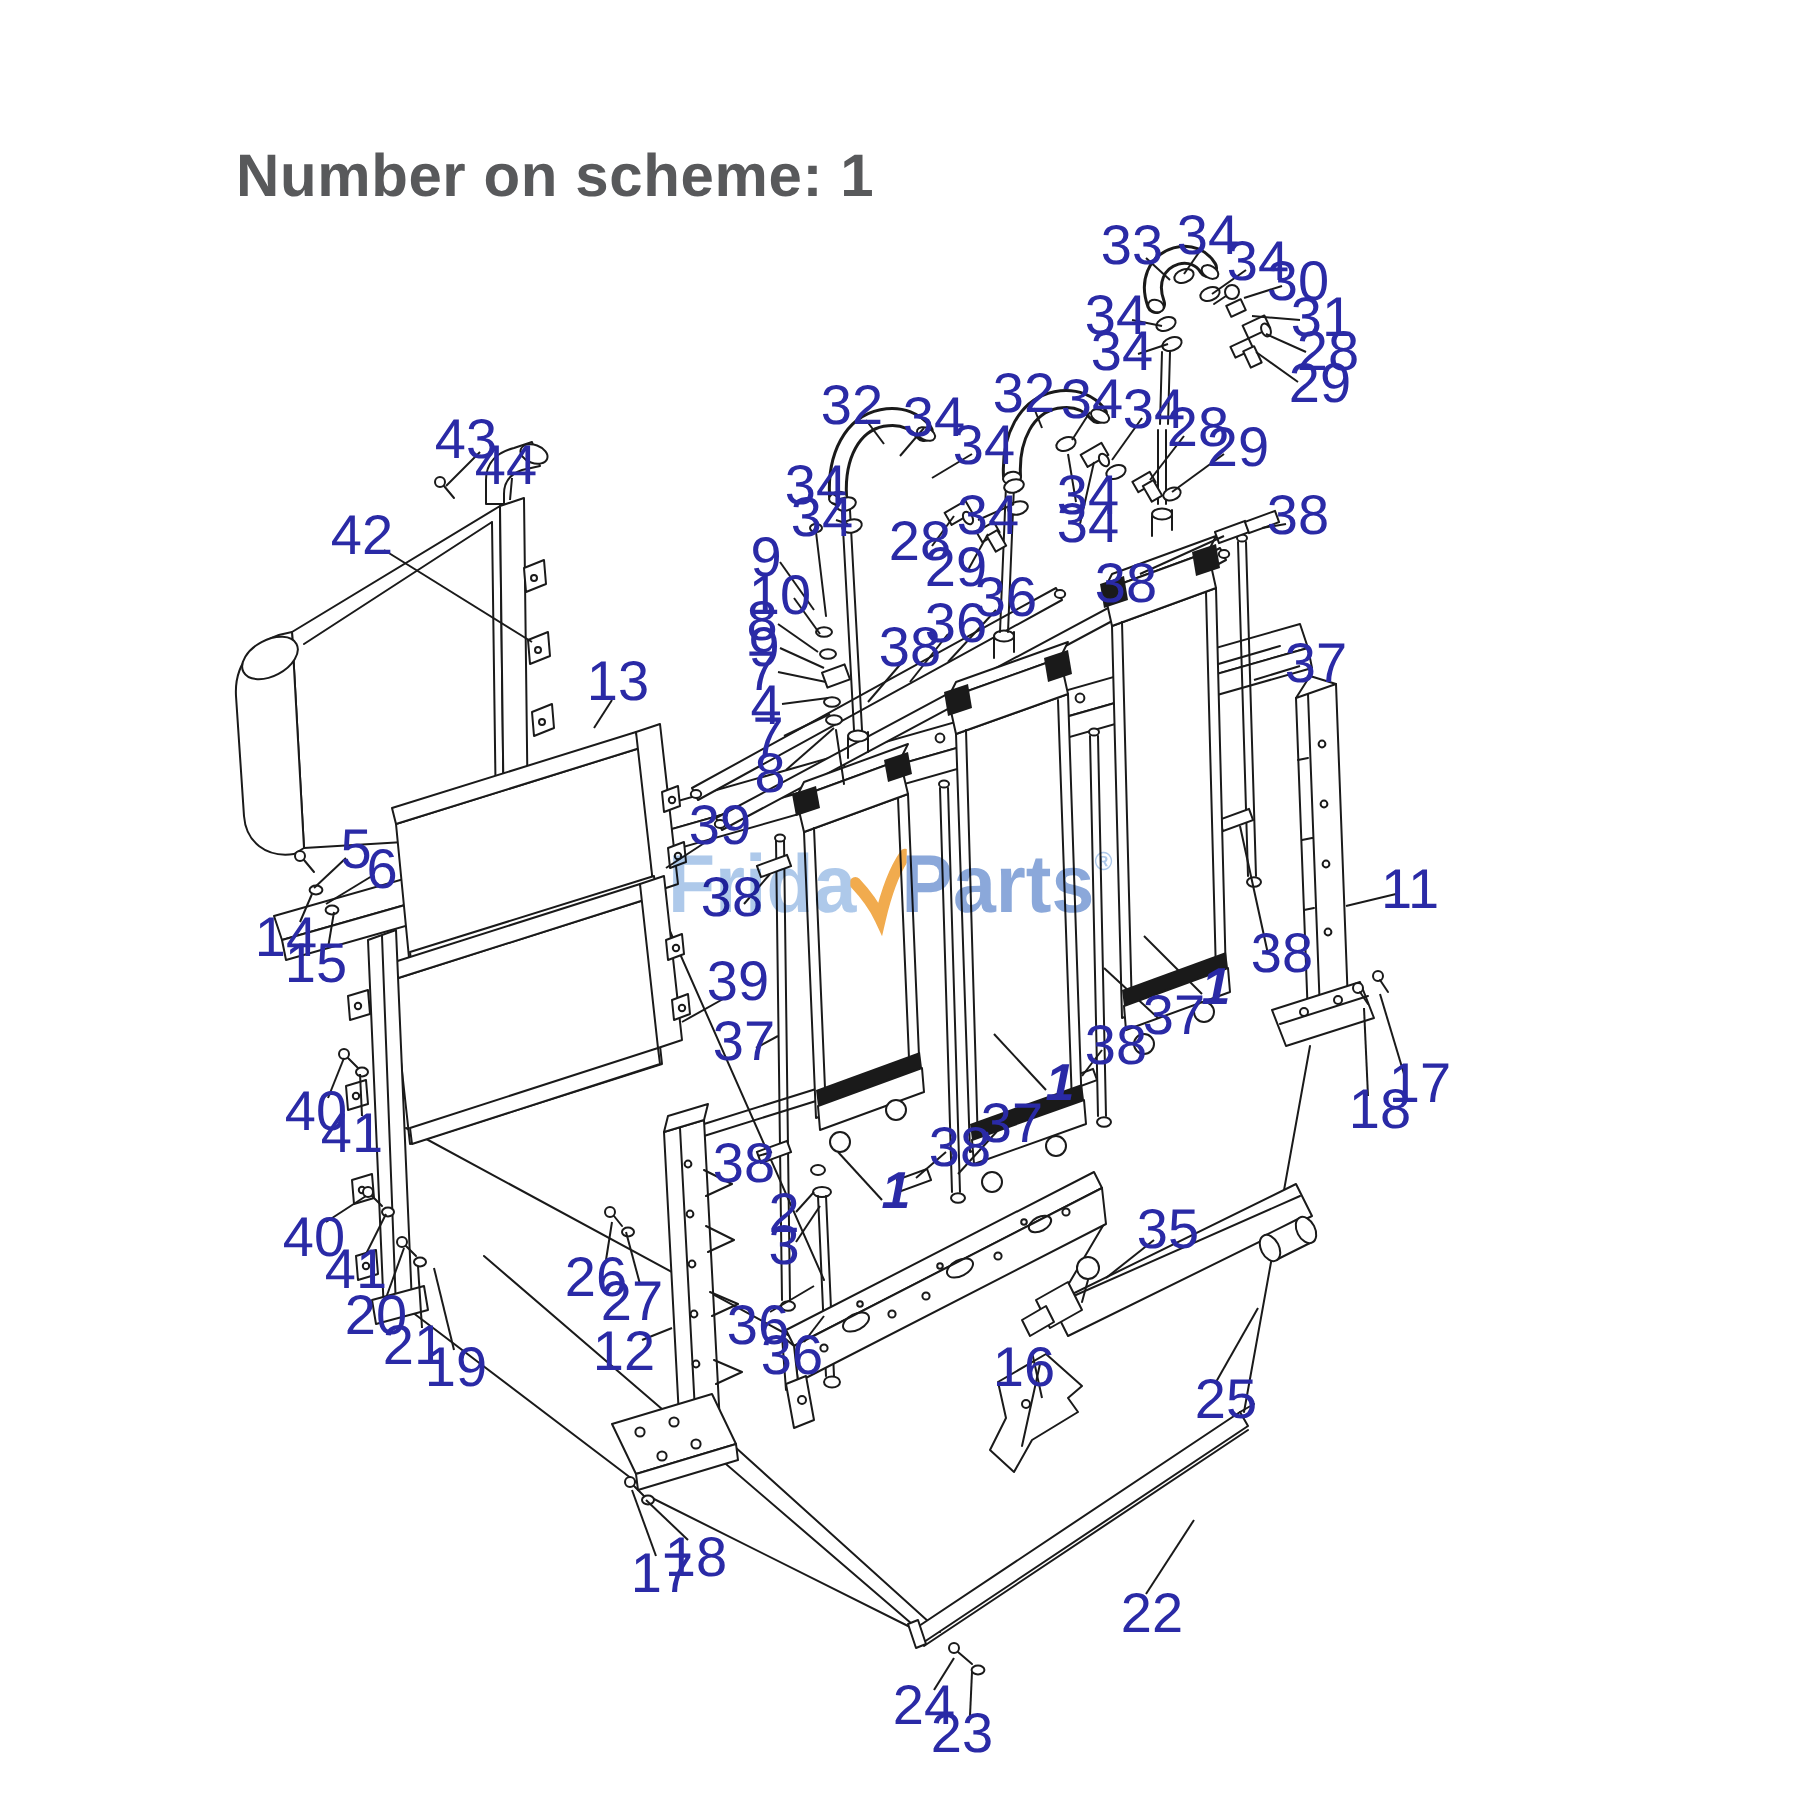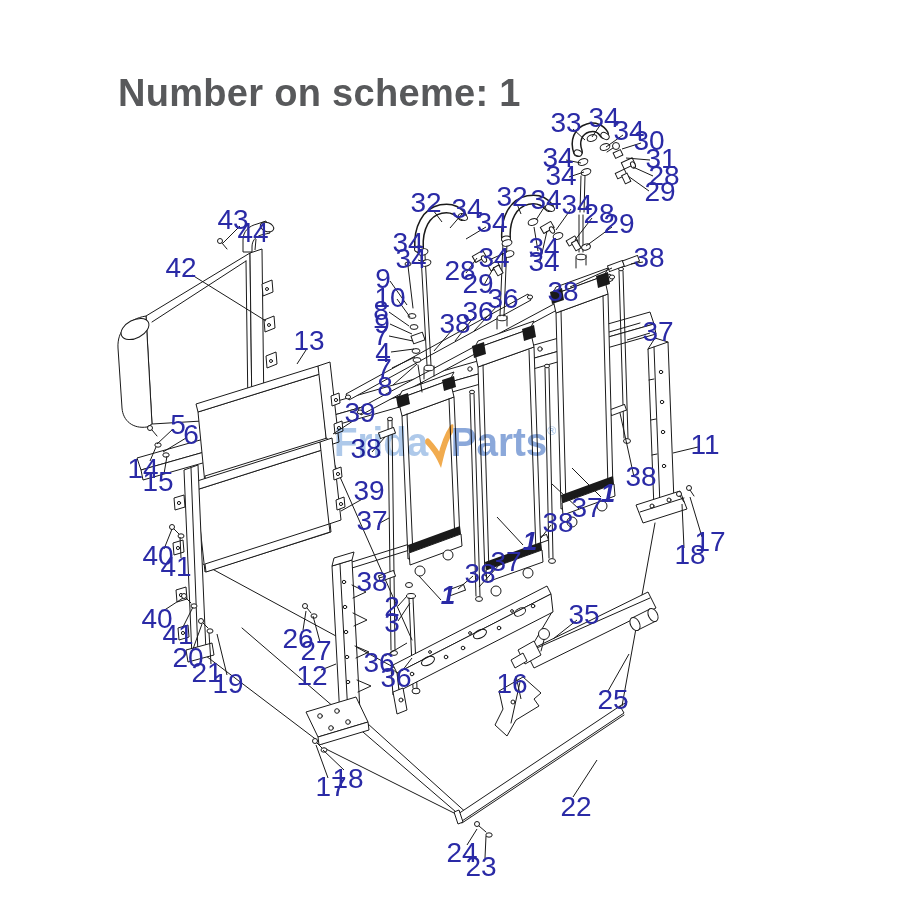--- a/index.html
+++ b/index.html
@@ -2,21 +2,21 @@
 <html style="--label: #2a2aa6; --line: #1a1a1a; --title: #58595b; --wm1: #a5c3e8; --wm2: #7e9fd6; --wmsw: #f0a23a;"><head>
 <meta charset="utf-8">
 <style>
   :root{
     --label:#2a2aa6; --line:#1a1a1a; --title:#58595b;
     --wm1:#a5c3e8; --wm2:#7e9fd6; --wmsw:#f0a23a;
   }
   html,body{margin:0;padding:0;background:#fff;}
   body{width:900px;height:900px;overflow:hidden;}
   .stage{position:relative;width:900px;height:900px;font-family:"Liberation Sans",sans-serif;background:#fff;}
-  .title{position:absolute;left:118px;top:72px;font-size:38px;font-weight:bold;color:var(--title);letter-spacing:.3px;white-space:nowrap;}
+  .title{position:absolute;left:118px;top:72px;font-size:30px;font-weight:bold;color:var(--title);letter-spacing:.3px;white-space:nowrap;}
   svg#diagram{position:absolute;left:0;top:0;}
   .ln{stroke:var(--line);stroke-width:1;fill:none;stroke-linecap:round;stroke-linejoin:round;}
   .wh{fill:#fff;stroke:var(--line);stroke-width:1;stroke-linejoin:round;}
   .bk{fill:#1a1a1a;stroke:none;}
   .tube{stroke:var(--line);stroke-width:10;fill:none;stroke-linecap:round;}
   .tubein{stroke:#fff;stroke-width:7;fill:none;stroke-linecap:round;}
   .ldr{stroke:var(--line);stroke-width:1;fill:none;}
   .plabel{font-family:"Liberation Sans",sans-serif;font-size:28px;fill:var(--label);}
   .bold1{font-weight:bold;font-style:italic;font-size:26px;}
   .watermark{position:absolute;left:334px;top:422px;display:flex;align-items:flex-start;

